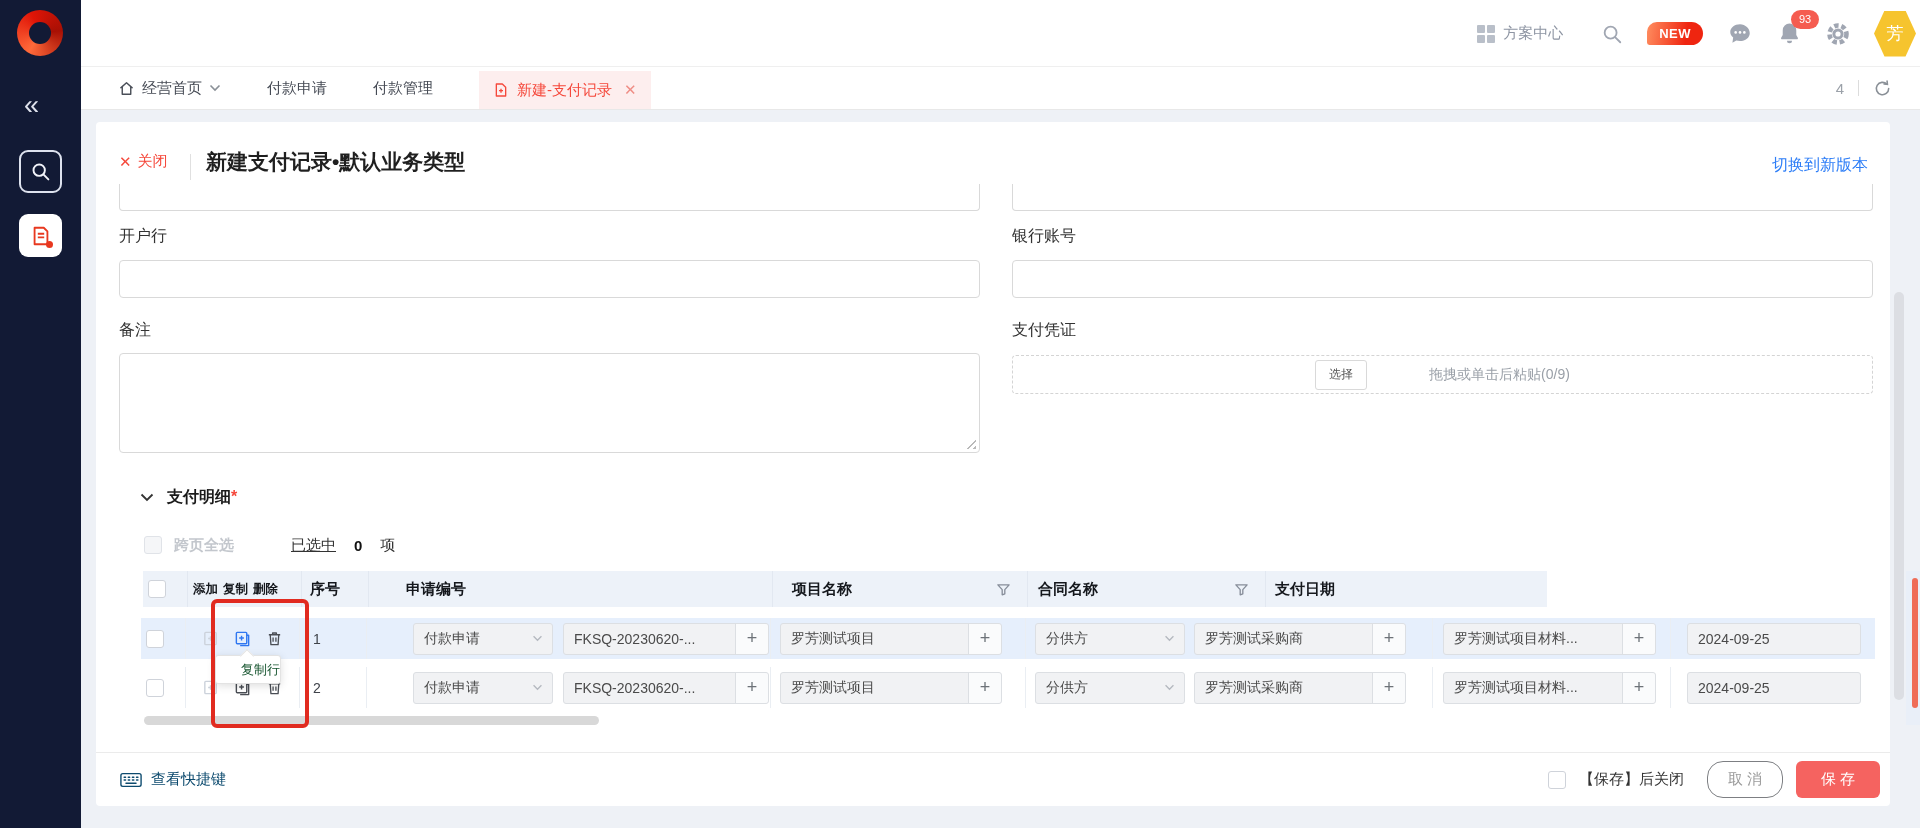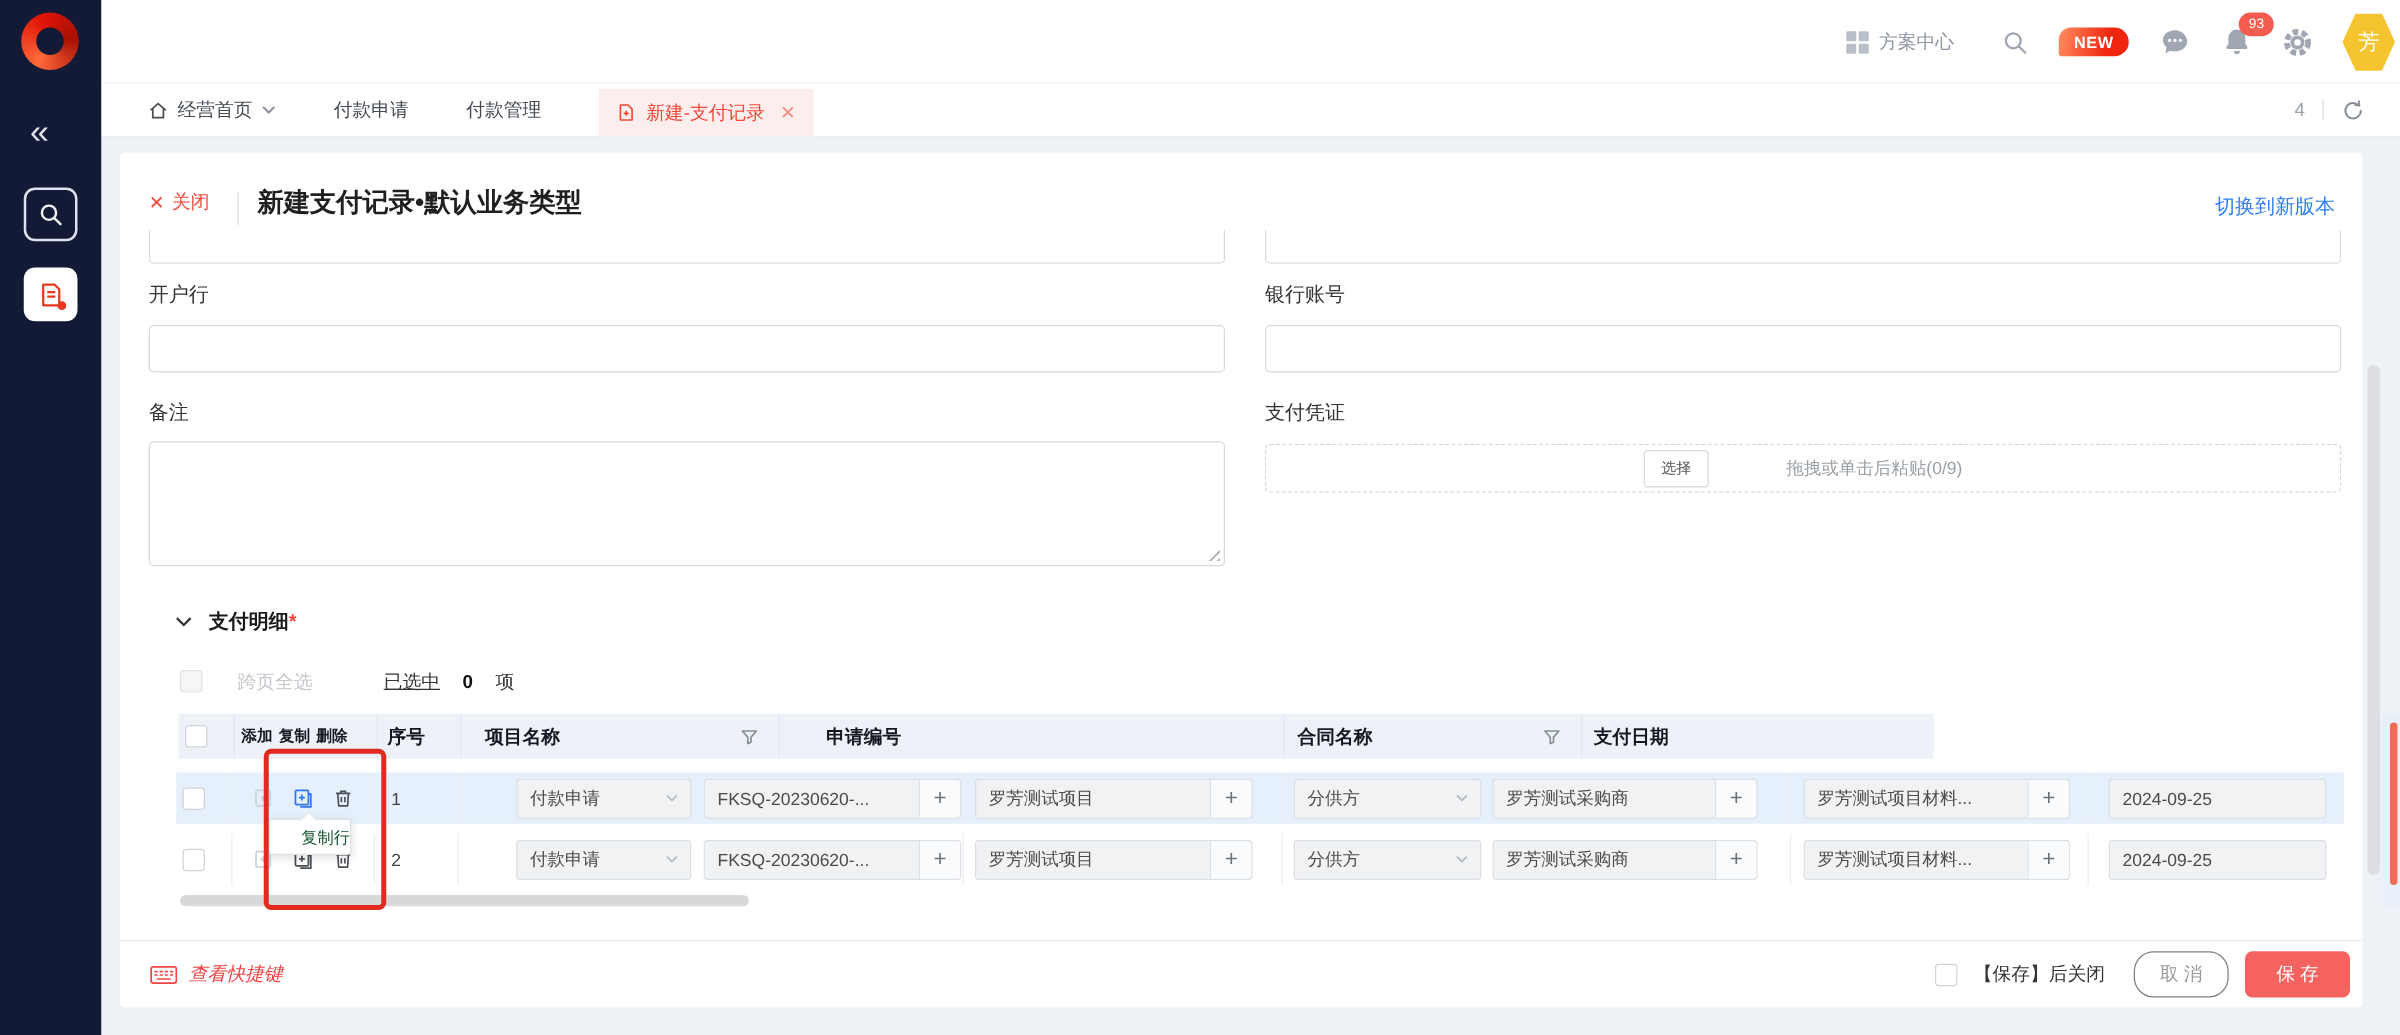--- a/index.html
+++ b/index.html
@@ -99,21 +99,21 @@
   .hl-rect{position:absolute;left:115px;top:477px;width:90px;height:121px;border:4px solid #e12b20;border-radius:6px;z-index:9;pointer-events:none;}
   .tip{position:absolute;left:119px;top:533px;width:64px;height:27px;background:#fff;border:1px solid #e3e3e3;border-radius:3px;
        box-shadow:0 2px 8px rgba(0,0,0,.13);display:flex;align-items:center;justify-content:flex-end;font-size:13px;color:#14532d;z-index:8;}
   .tip::before{content:"";position:absolute;top:-5px;left:26px;width:9px;height:9px;background:#fff;
        border-left:1px solid #e3e3e3;border-top:1px solid #e3e3e3;transform:rotate(45deg);}
   .hsb{position:absolute;left:48px;top:594px;width:455px;height:9px;background:#d8d8d8;border-radius:5px;cursor:pointer;}
 
   
   .cfoot{position:absolute;left:0;top:630px;width:100%;height:54px;border-top:1px solid #ebebeb;display:flex;align-items:center;
          padding:0 10px 0 24px;box-sizing:border-box;}
-  .shortcut{display:flex;align-items:center;gap:9px;color:#ef4444;font-size:15px;cursor:pointer;font-style:italic;}
+  .shortcut{display:flex;align-items:center;gap:9px;color:#0c4a6e;font-size:15px;cursor:pointer;}
   .foot-right{margin-left:auto;display:flex;align-items:center;gap:13px;font-size:15px;color:#333;}
   .btn-cancel{width:76px;height:37px;border:1px solid #7d7f83;border-radius:16px;background:#fff;color:#9a9a9a;font-size:15px;
               display:flex;align-items:center;justify-content:center;cursor:pointer;box-sizing:border-box;}
   .btn-save{width:84px;height:37px;border:none;border-radius:6px;background:#f56360;color:#fff;font-size:15px;
             display:flex;align-items:center;justify-content:center;cursor:pointer;}
 </style>
 </head>
 <body>
 
 <div class="app">
@@ -263,48 +263,48 @@
               <path d="M1.5 1.5 7 7l5.5-5.5"></path>
             </svg>
         </span>
         <span class="sect-title">
           <span>支付明细</span><span class="req">*</span>
         </span>
       </div>
 
       <div class="selrow">
         <span class="cbx dis"></span>
-        <span style="margin-left:28px;color:#c3c7cd;">跨页全选</span>
+        <span style="margin-left:12px;color:#c3c7cd;font-weight:bold;">跨页全选</span>
         <span style="margin-left:57px;color:#333;text-decoration:underline;">已选中</span>
         <span style="margin-left:18px;font-weight:700;color:#111;">0</span>
         <span style="margin-left:18px;color:#333;">项</span>
       </div>
 
       <div class="thead">
         <div class="th" style="width:45px;padding-left:5px;">
           <span class="cbx"></span>
         </div>
         <div class="th mini" style="width:114px;padding-left:5px;gap:5px;">
           <span>添加</span>
           <span>复制</span>
           <span>删除</span>
         </div>
         <div class="th" style="width:67px;padding-left:8px;">
           <span>序号</span>
+        </div>
+        <div class="th" style="width:404px;padding-left:37px;">
+          <span>申请编号</span>
         </div>
         <div class="th" style="width:255px;padding-left:19px;">
           <span>项目名称</span>
           <span class="flt">
             <svg width="15" height="15" viewBox="0 0 16 16" fill="none" stroke="currentColor" stroke-width="1.4" stroke-linejoin="round">
                 <path d="M2 3h12L9.4 8.2v4.4l-2.8 1.1V8.2z"></path>
               </svg>
           </span>
-        </div>
-        <div class="th" style="width:404px;padding-left:37px;">
-          <span>申请编号</span>
         </div>
         <div class="th" style="width:238px;padding-left:10px;">
           <span>合同名称</span>
           <span class="flt">
             <svg width="15" height="15" viewBox="0 0 16 16" fill="none" stroke="currentColor" stroke-width="1.4" stroke-linejoin="round">
                 <path d="M2 3h12L9.4 8.2v4.4l-2.8 1.1V8.2z"></path>
               </svg>
           </span>
         </div>
         <div class="th" style="width:204px;padding-left:9px;border-right:none;">

